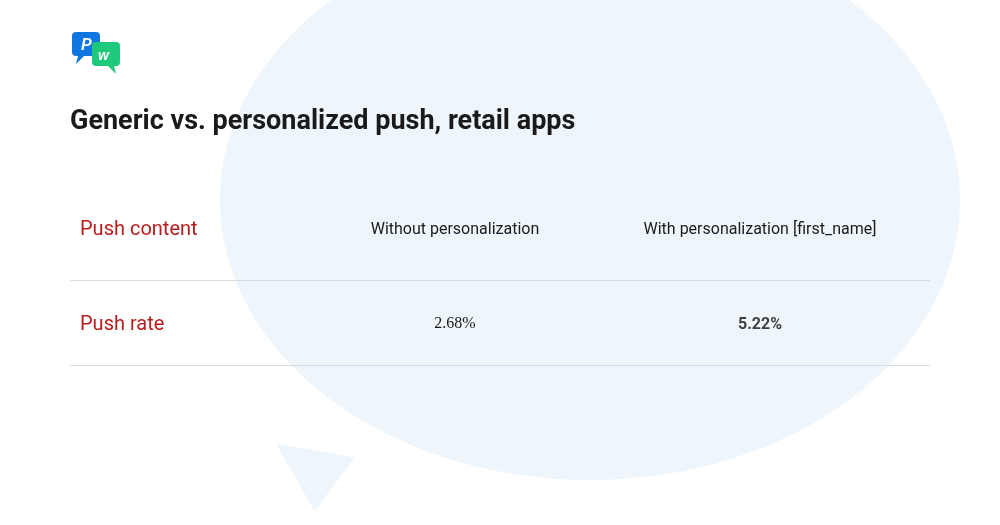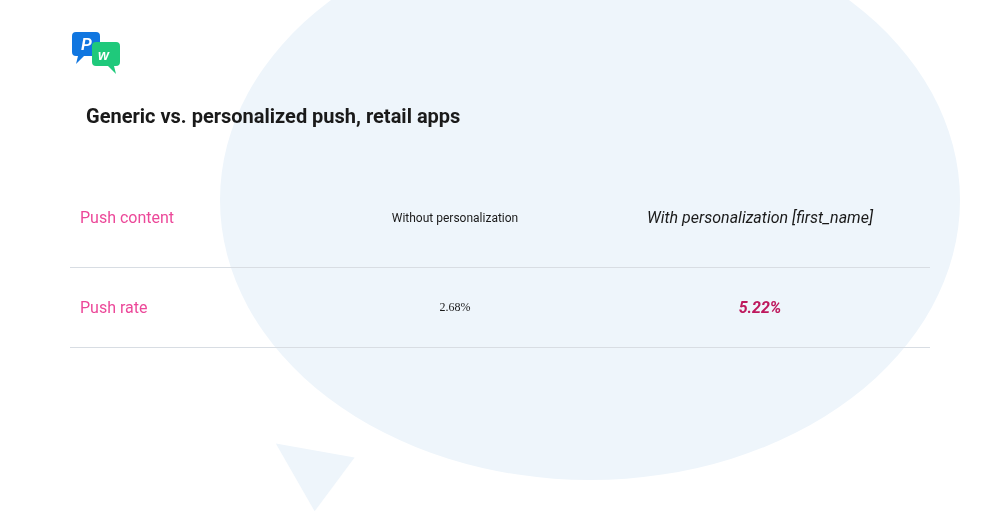--- a/index.html
+++ b/index.html
@@ -45,62 +45,60 @@
     .logo {
       display: flex;
       align-items: center;
       gap: -8px;
       margin-bottom: 28px;
     }
     .logo svg {
       display: block;
     }
     .title {
-      font-size: 20px;
+      font-size: 27px;
       font-weight: 700;
       color: #1a1a1a;
       margin-bottom: 50px;
-      margin-left: 16px;
     }
     .table {
       width: 100%;
     }
     .row {
       display: flex;
       align-items: center;
       padding: 30px 10px;
     }
     .row.header {
       padding-bottom: 40px;
     }
     .divider {
       border: none;
       border-top: 1px solid #d8dde3;
       margin: 0;
     }
     .col1 {
       flex: 0 0 230px;
-      font-size: 16px;
-      color: #ec4899;
+      font-size: 20px;
+      color: #b91c1c;
     }
     .col2 {
       flex: 0 0 290px;
       text-align: center;
-      font-size: 12px;
+      font-size: 16px;
       color: #1a1a1a;
     }
     .col3 {
       flex: 1;
       text-align: center;
       font-size: 16px;
       color: #1a1a1a;
-      font-style: italic;
     }
     .highlight {
-      color: #be185d;
+      color: #404040;
       font-weight: 700;
     }
     .data-row .col2 {
       text-align: center;
       font-family: Liberation Serif, serif;
     }
   </style>
 </head>
 <body>
 

